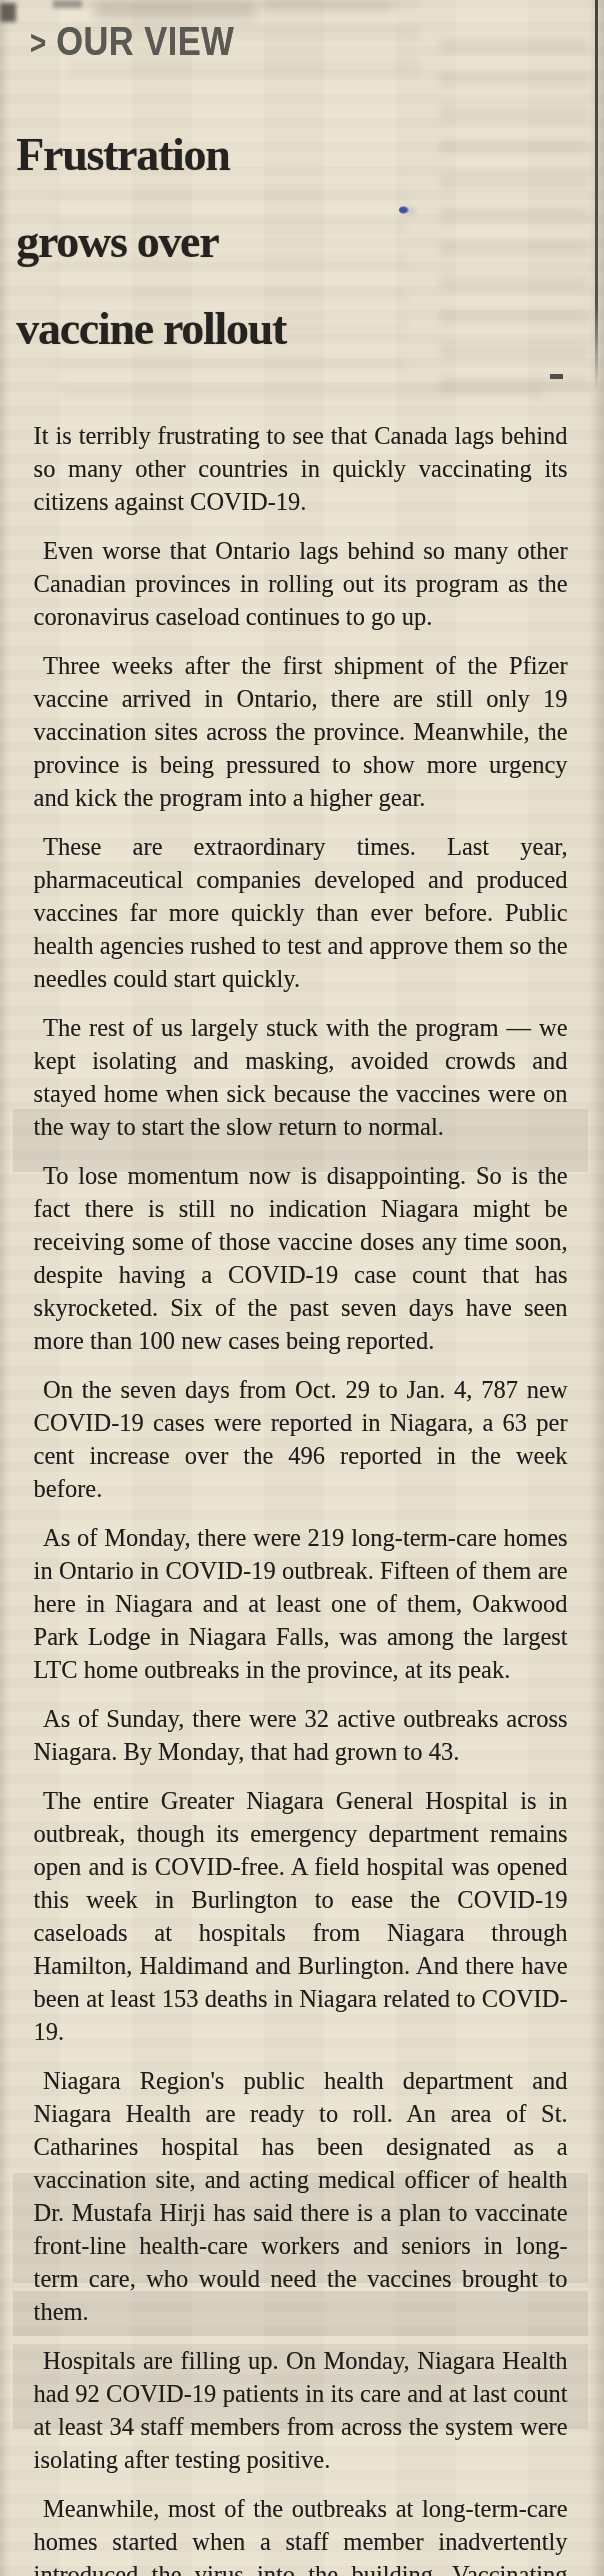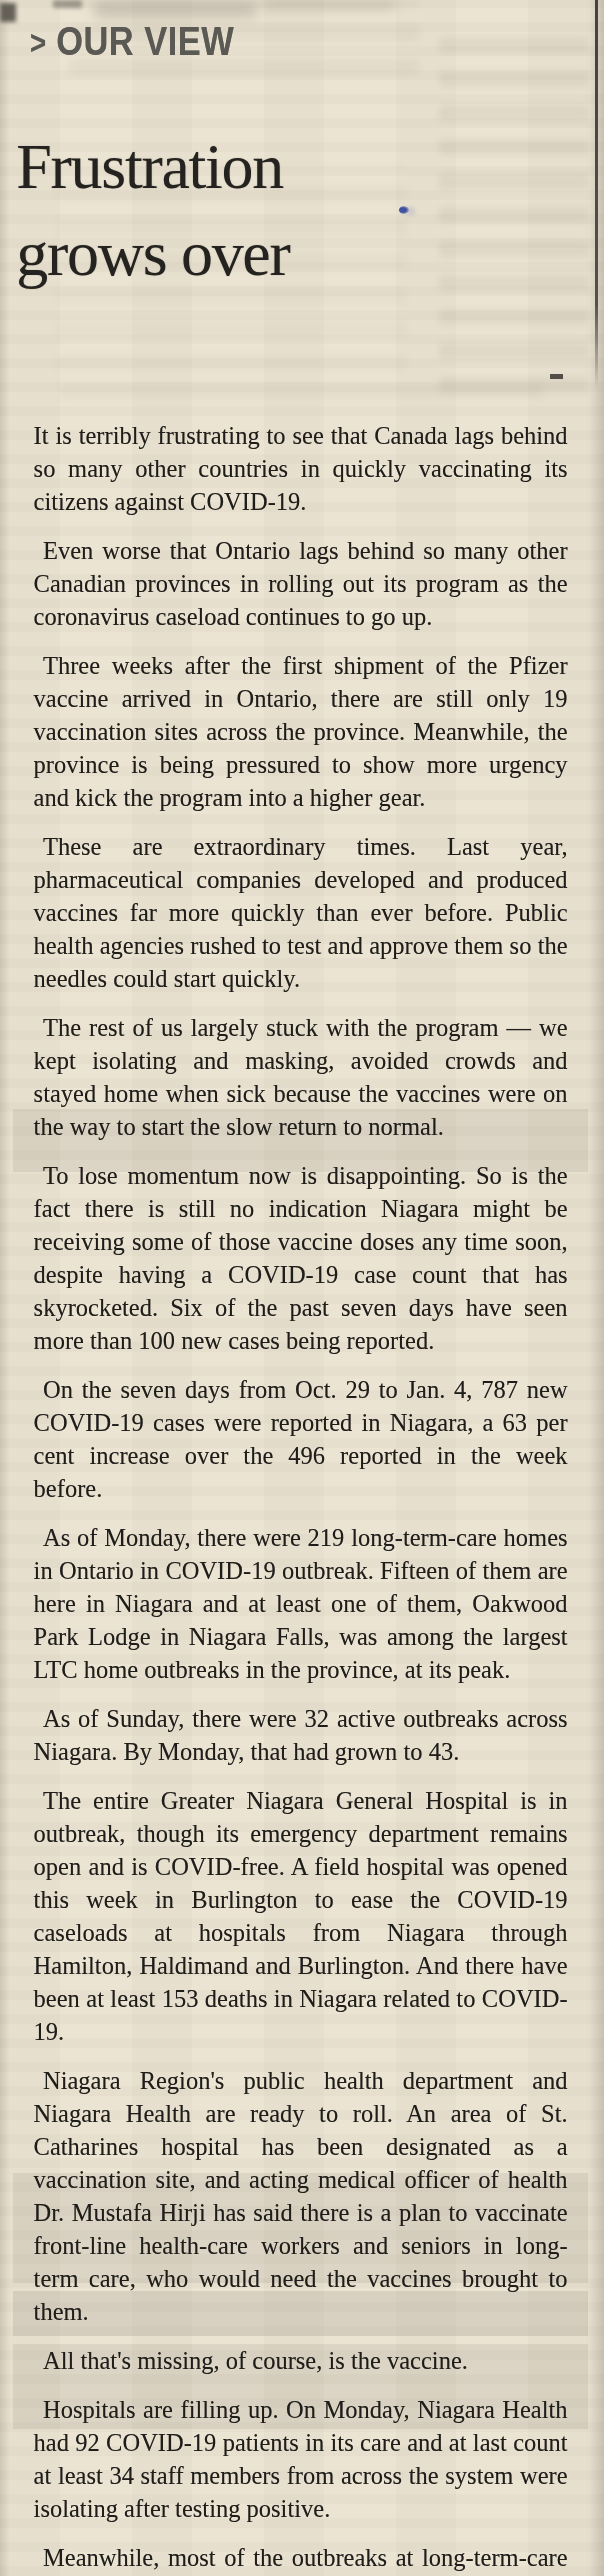--- a/index.html
+++ b/index.html
@@ -59,22 +59,22 @@
     color:#5b5954;font-size:41px;line-height:1;
     letter-spacing:0.6px;
     transform:scaleX(.84);transform-origin:left top;
     text-shadow:0 0 0.6px rgba(91,89,84,.6);
   }
   .kicker .chev{font-size:33px;margin:4.4px 11.3px 0 0;}
 
   
   .headline{
     position:absolute;left:16.3px;top:80px;width:502px;
-    color:#24231f;font-size:64px;line-height:87px;
-    letter-spacing:-1.3px;font-weight:normal;
+    color:#24231f;font-size:46px;line-height:87px;
+    letter-spacing:-1.3px;font-weight:bold;
     text-shadow:0 0 1.3px rgba(40,38,34,.28);
   }
 
   
   .article-body{
     position:absolute;left:17.6px;top:403px;width:566px;
     color:#1e1d1a;font-size:24.5px;line-height:33px;
     text-align:justify;
     text-shadow:0 0 0.6px rgba(30,28,25,.38);
   }
@@ -105,33 +105,33 @@
   <div class="ink-dot"></div>
 
   <div class="kicker">
     <span class="chev">&gt;</span>
     <span class="kicker-label">OUR VIEW</span>
   </div>
 
   <h1 class="headline">
       <div class="headline-line">Frustration</div>
       <div class="headline-line">grows over</div>
+      <div class="headline-line">vaccine rollout</div>
     </h1>
 
   <div class="article-body">
       <p class="body-para">It is terribly frustrating to see that Canada lags behind so many other countries in quickly vaccinating its citizens against COVID-19.</p>
       <p class="body-para">Even worse that Ontario lags behind so many other Canadian provinces in rolling out its program as the coronavirus caseload continues to go up.</p>
       <p class="body-para">Three weeks after the first shipment of the Pfizer vaccine arrived in Ontario, there are still only 19 vaccination sites across the province. Meanwhile, the province is being pressured to show more urgency and kick the program into a higher gear.</p>
       <p class="body-para">These are extraordinary times. Last year, pharmaceutical companies developed and produced vaccines far more quickly than ever before. Public health agencies rushed to test and approve them so the needles could start quickly.</p>
       <p class="body-para">The rest of us largely stuck with the program — we kept isolating and masking, avoided crowds and stayed home when sick because the vaccines were on the way to start the slow return to normal.</p>
       <p class="body-para">To lose momentum now is disappointing. So is the fact there is still no indication Niagara might be receiving some of those vaccine doses any time soon, despite having a COVID-19 case count that has skyrocketed. Six of the past seven days have seen more than 100 new cases being reported.</p>
       <p class="body-para">On the seven days from Oct. 29 to Jan. 4, 787 new COVID-19 cases were reported in Niagara, a 63 per cent increase over the 496 reported in the week before.</p>
       <p class="body-para">As of Monday, there were 219 long-term-care homes in Ontario in COVID-19 outbreak. Fifteen of them are here in Niagara and at least one of them, Oakwood Park Lodge in Niagara Falls, was among the largest LTC home outbreaks in the province, at its peak.</p>
       <p class="body-para">As of Sunday, there were 32 active outbreaks across Niagara. By Monday, that had grown to 43.</p>
       <p class="body-para">The entire Greater Niagara General Hospital is in outbreak, though its emergency department remains open and is COVID-free. A field hospital was opened this week in Burlington to ease the COVID-19 caseloads at hospitals from Niagara through Hamilton, Haldimand and Burlington. And there have been at least 153 deaths in Niagara related to COVID-19.</p>
       <p class="body-para">Niagara Region's public health department and Niagara Health are ready to roll. An area of St. Catharines hospital has been designated as a vaccination site, and acting medical officer of health Dr. Mustafa Hirji has said there is a plan to vaccinate front-line health-care workers and seniors in long-term care, who would need the vaccines brought to them.</p>
-      <p class="body-para">All that's missing, of course, is the vaccine.</p>
       <p class="body-para">Hospitals are filling up. On Monday, Niagara Health had 92 COVID-19 patients in its care and at last count at least 34 staff members from across the system were isolating after testing positive.</p>
       <p class="body-para">Meanwhile, most of the outbreaks at long-term-care homes started when a staff member inadvertently introduced the virus into the building. Vaccinating them quickly is vital for keeping our vulnerable seniors healthy.</p>
     </div>
 
 </div>
 
 
 </body></html>

